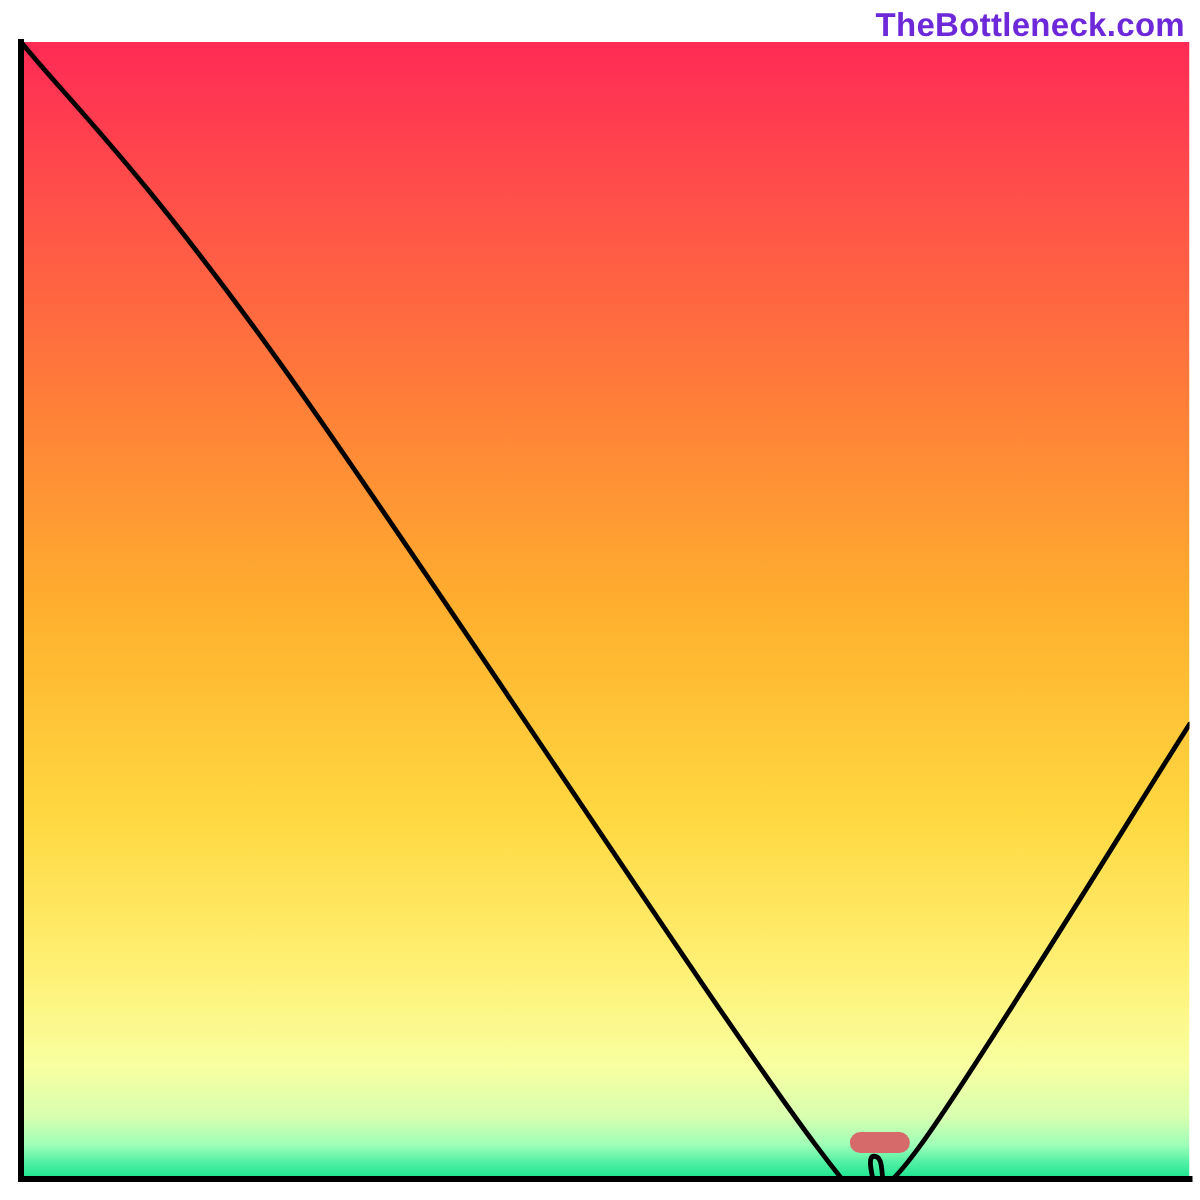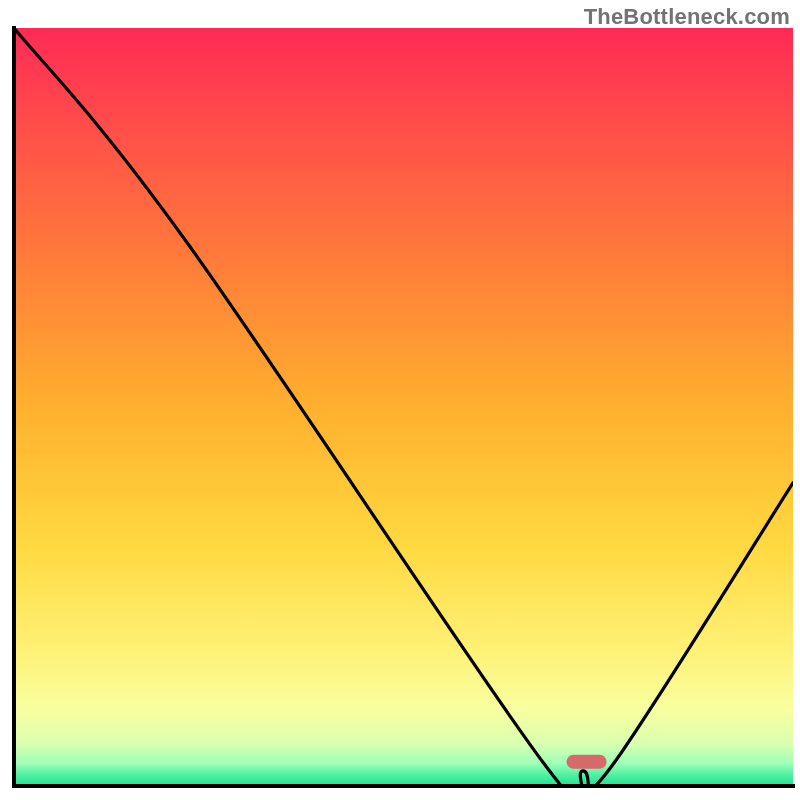--- a/index.html
+++ b/index.html
@@ -15,21 +15,21 @@
     width: 800px;
     height: 800px;
   }
   .watermark {
     position: absolute;
     top: 4px;
     right: 10px;
     font-family: Arial, Helvetica, sans-serif;
     font-size: 22px;
     font-weight: 600;
-    color: #737373;
+    color: #6d28d9;
     letter-spacing: 0.2px;
     z-index: 10;
   }
   svg {
     display: block;
   }
 </style>
 </head>
 <body>
 

